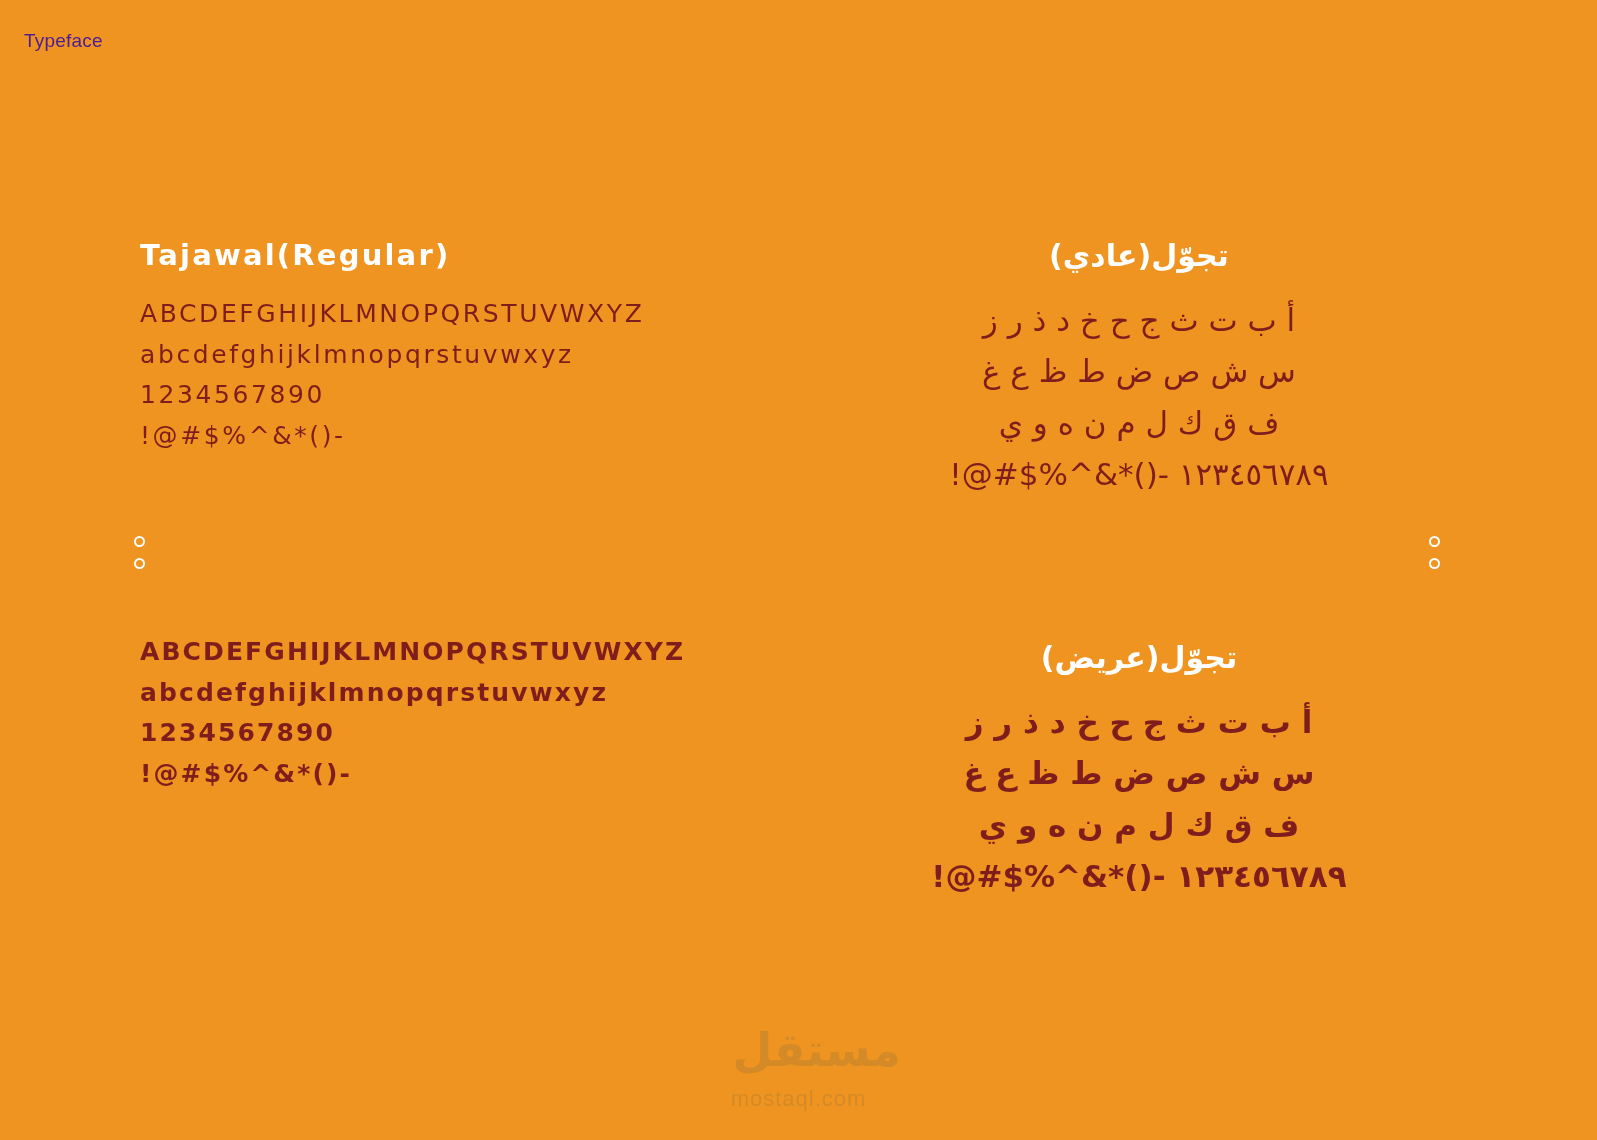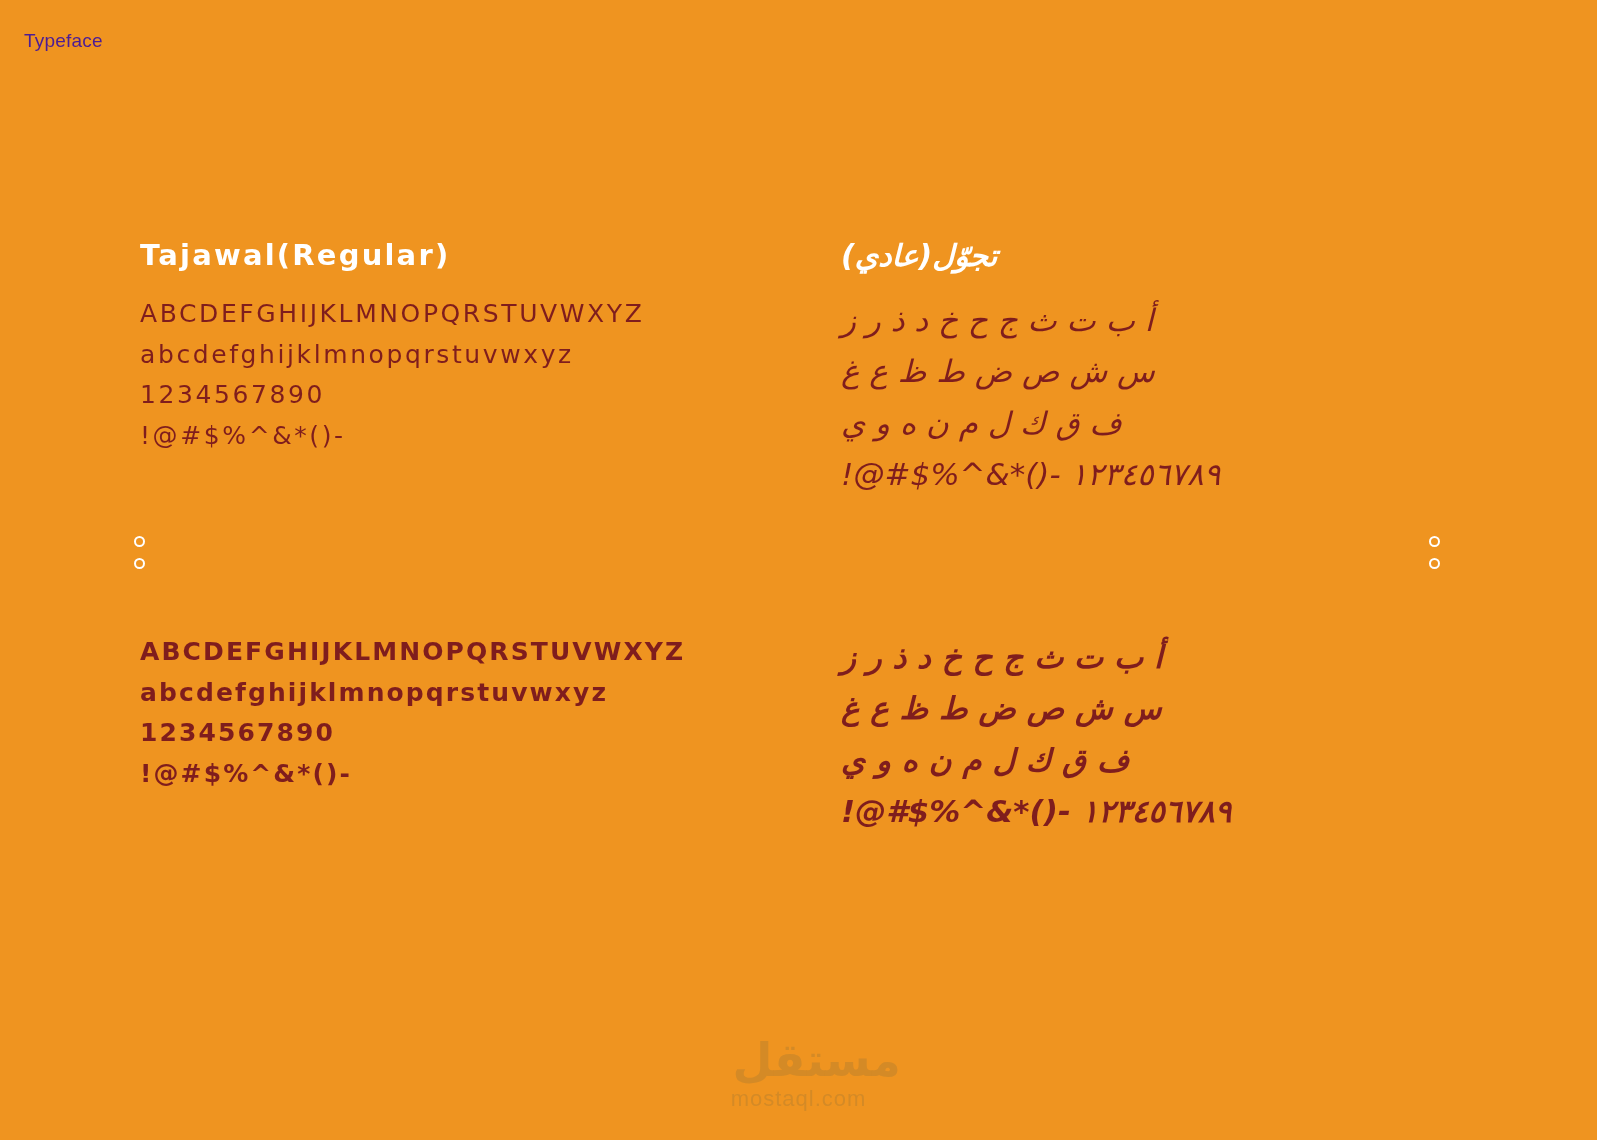--- a/index.html
+++ b/index.html
@@ -38,26 +38,25 @@
   .col-left {
     position: absolute;
     left: 140px;
     top: 0;
     width: 620px;
     text-align: left;
     direction: ltr;
   }
   .col-right {
     position: absolute;
-    right: 136px;
+    right: 148px;
     top: 0;
     width: 620px;
-    text-align: left;
+    text-align: center;
     direction: rtl;
-    font-style: italic;
   }
 
   .fam-title {
     font-family: "DejaVu Sans", sans-serif;
     font-size: 29px;
     color: #ffffff;
     letter-spacing: 2.2px;
     margin: 8px 0 22px 0;
     white-space: nowrap;
   }
@@ -129,21 +128,21 @@
     line-height: 1.05;
     color: #d38a27;
     direction: rtl;
     padding-left: 36px;
   }
   .watermark .wm-en {
     font-family: "Liberation Sans", sans-serif;
     font-size: 22px;
     letter-spacing: 1px;
     color: #d38a27;
-    margin-top: 2px;
+    margin-top: 12px;
   }
 </style>
 </head>
 <body>
 
 <div class="page-label">Typeface</div>
 
 <section class="specimen regular">
   <div class="col-left">
     <h2 class="fam-title">Tajawal(Regular)</h2>
@@ -171,20 +170,21 @@
   </div>
 
 <section class="specimen bold-block bold">
   <div class="col-left">
     <div class="glyph-line">ABCDEFGHIJKLMNOPQRSTUVWXYZ</div>
     <div class="glyph-line">abcdefghijklmnopqrstuvwxyz</div>
     <div class="glyph-line">1234567890</div>
     <div class="glyph-line">!@#$%^&amp;*()-</div>
   </div>
   <div class="col-right">
+    <h2 class="fam-title ar">تجوّل(عريض)</h2>
     <div class="glyph-line ar">أ ب ت ث ج ح خ د ذ ر ز</div>
     <div class="glyph-line ar">س ش ص ض ط ظ ع غ</div>
     <div class="glyph-line ar">ف ق ك ل م ن ه و ي</div>
     <div class="glyph-line ar">١٢٣٤٥٦٧٨٩ -()*&amp;^%$#@!</div>
   </div>
 </section>
 
 <div class="watermark">
   <div class="wm-ar">مستقل</div>
   <div class="wm-en">mostaql.com</div>

